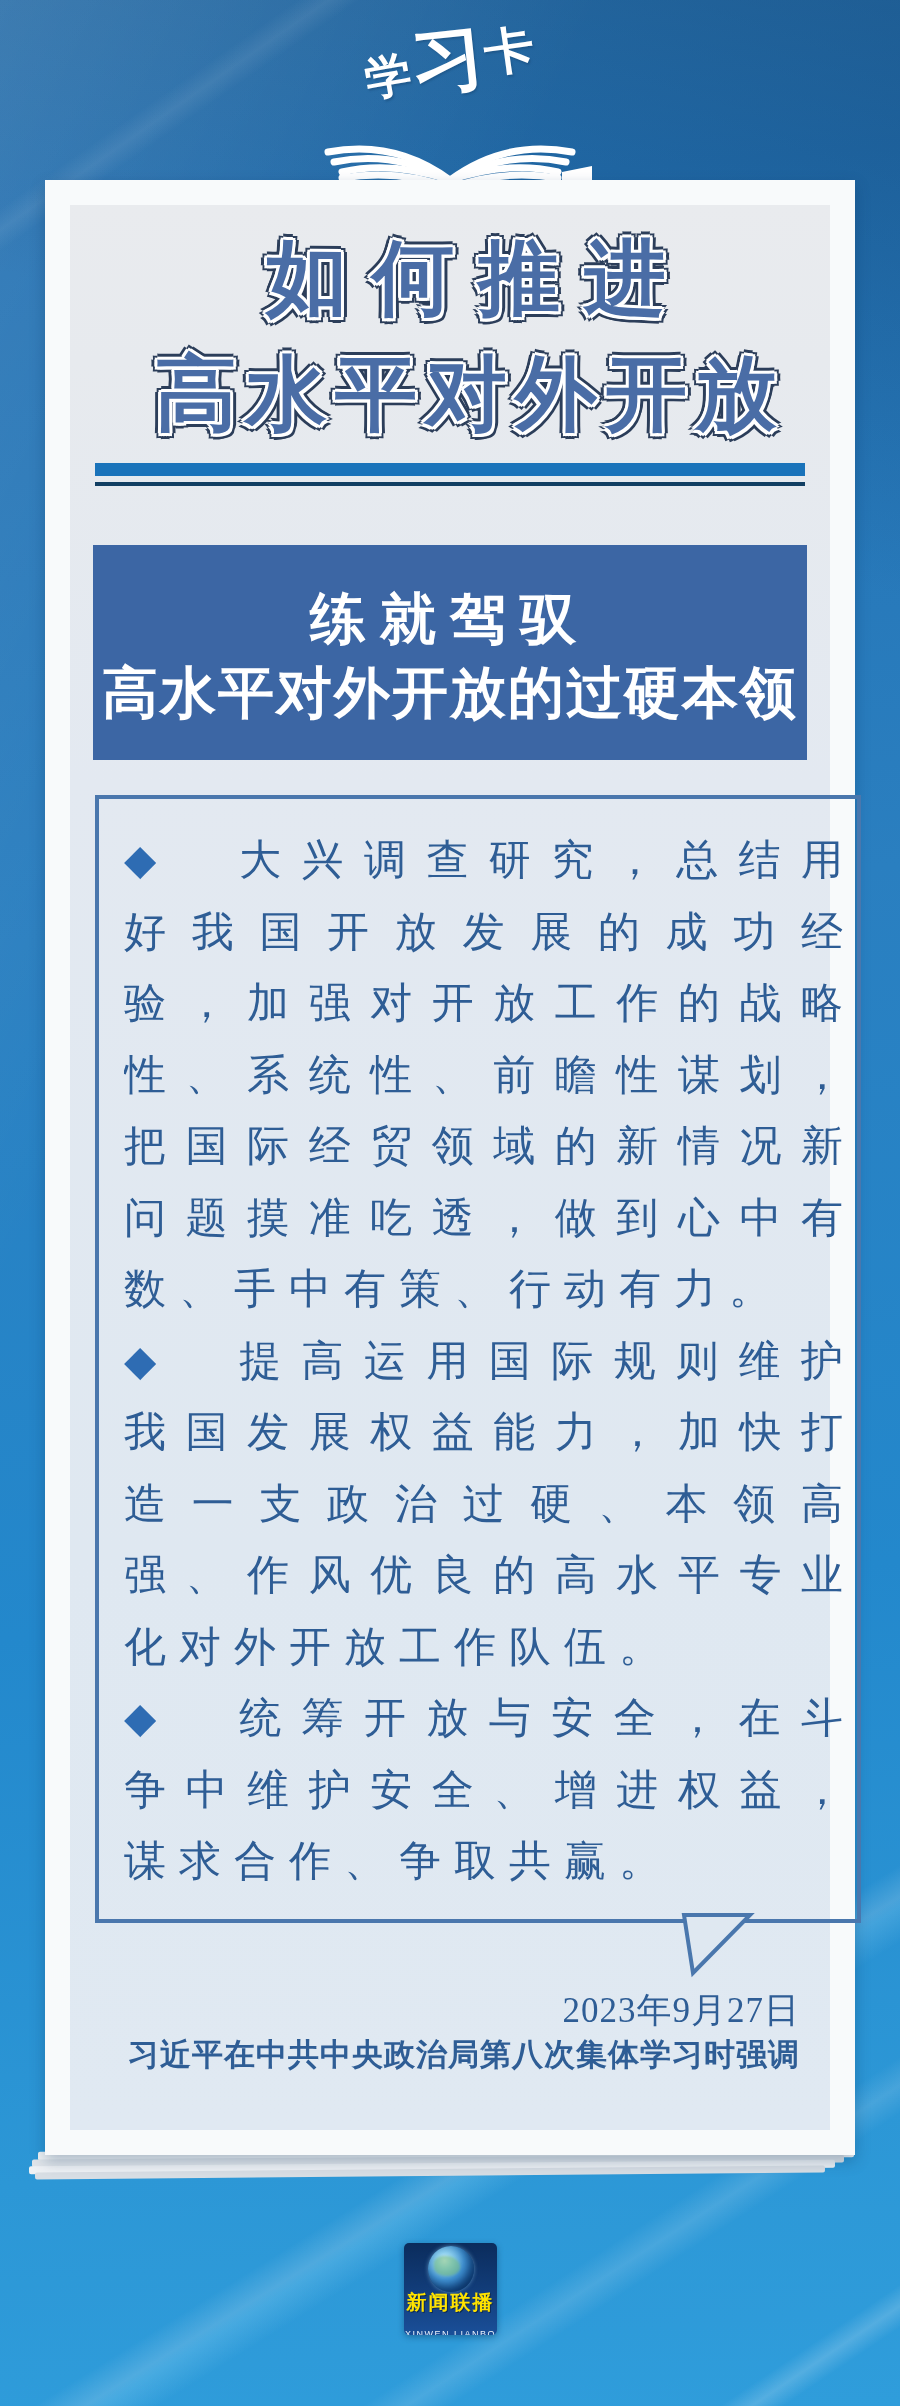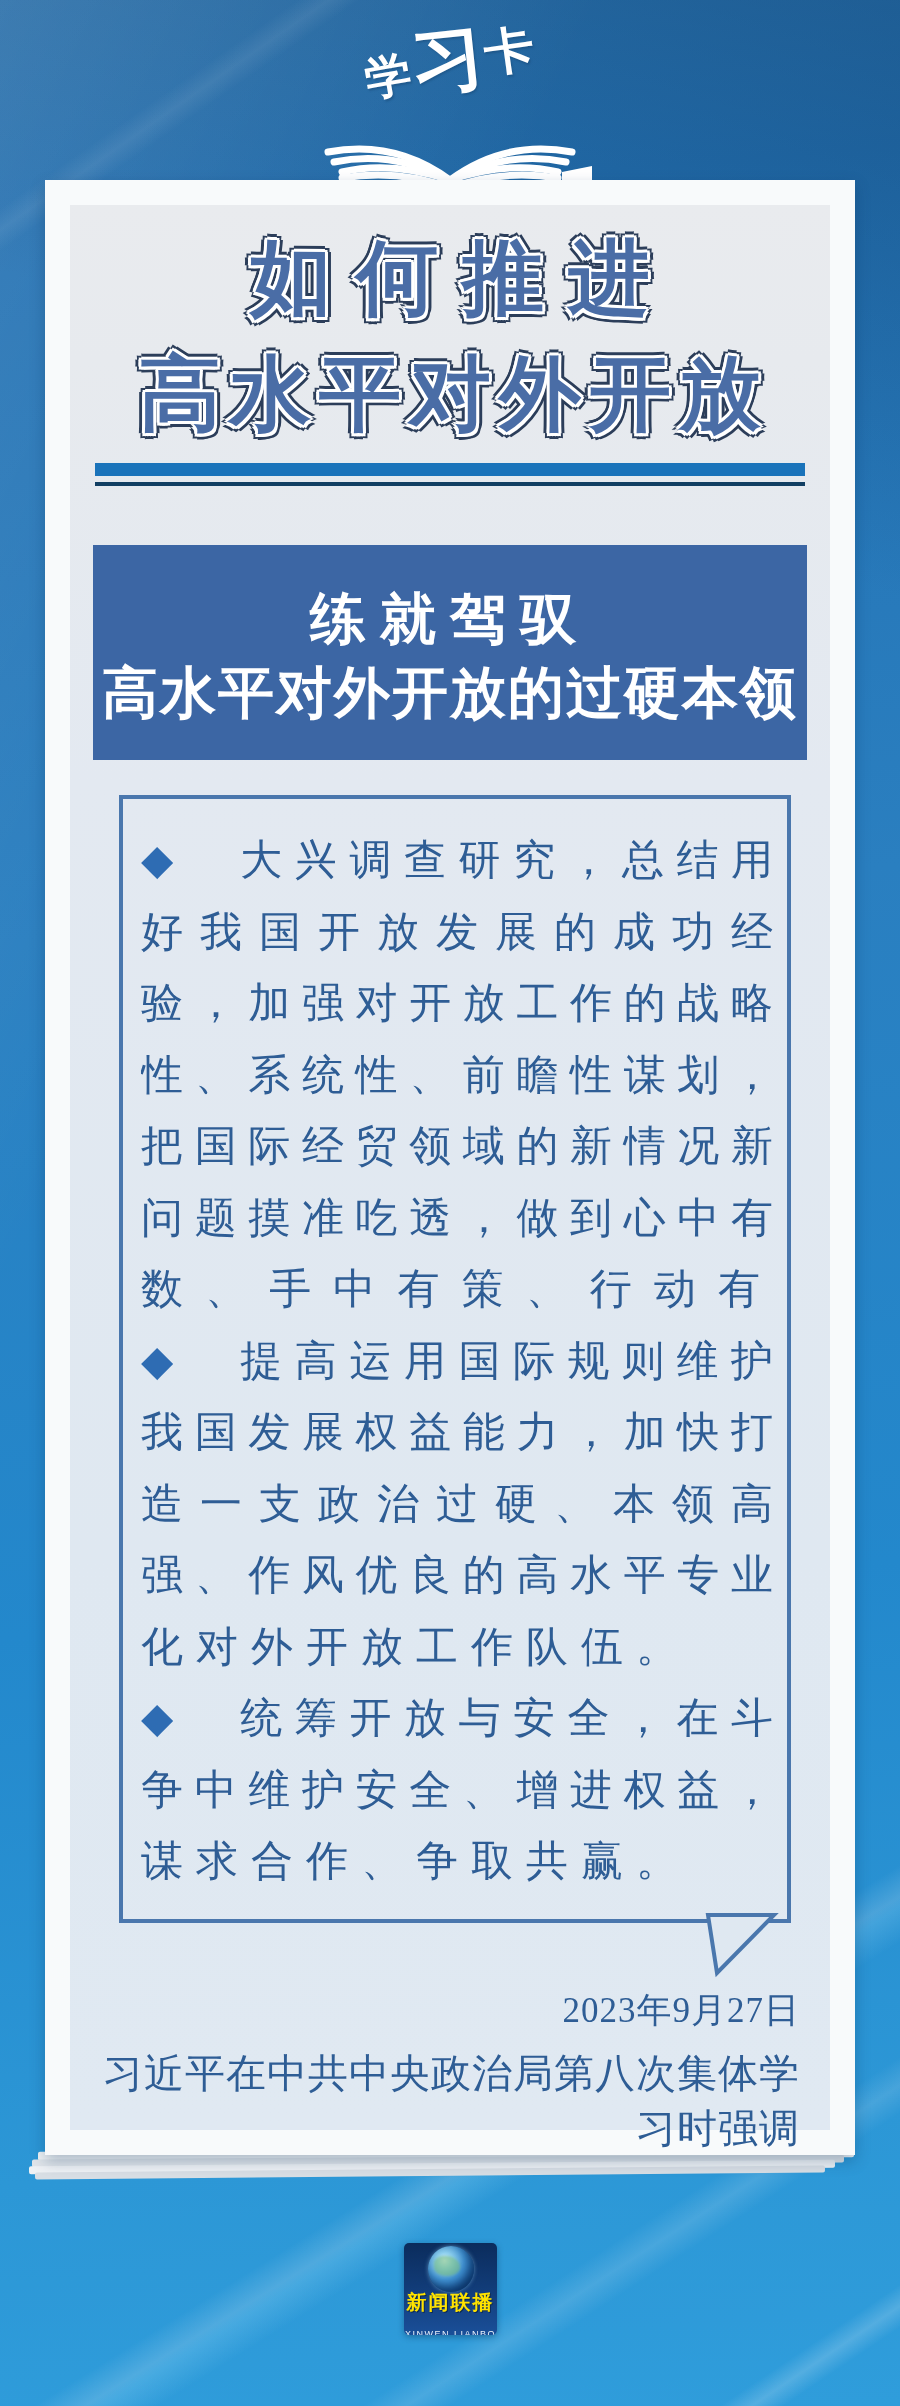--- a/index.html
+++ b/index.html
@@ -48,21 +48,21 @@
     position:absolute;left:45px;top:180px;width:810px;height:1975px;
     background:#f8fafb;box-shadow:0 6px 14px rgba(10,50,90,.30);
     box-sizing:border-box;padding:25px;
   }
   .panel{
     position:relative;width:760px;height:1925px;box-sizing:border-box;
     background:linear-gradient(180deg,#e9ebee 0%,#e7eaee 8%,#e3e9f1 30%,#dfe8f1 70%,#e0e9f2 100%);
   }
 
   
-  .big-title{position:absolute;left:0;width:760px;text-align:center;
+  .big-title{position:absolute;left:16px;width:760px;text-align:center;
     font-weight:bold;color:#4a6da6;font-size:82px;line-height:1;
     text-shadow:
       3px 0 0 #fff,-3px 0 0 #fff,0 3px 0 #fff,0 -3px 0 #fff,
       2.5px 2.5px 0 #fff,-2.5px 2.5px 0 #fff,2.5px -2.5px 0 #fff,-2.5px -2.5px 0 #fff,
       6px 0 0 #2c3e5a,-6px 0 0 #2c3e5a,0 6px 0 #2c3e5a,0 -6px 0 #2c3e5a,
       4.5px 4.5px 0 #2c3e5a,-4.5px 4.5px 0 #2c3e5a,4.5px -4.5px 0 #2c3e5a,-4.5px -4.5px 0 #2c3e5a;
   }
   .title-l1{top:32px;letter-spacing:24px;text-indent:24px;}
   .title-l2{top:148px;letter-spacing:8px;text-indent:8px;}
 
@@ -75,37 +75,37 @@
   .banner{
     position:absolute;left:23px;top:340px;width:714px;height:215px;box-sizing:border-box;
     background:#3c66a4;color:#ffffff;text-align:center;padding-top:44px;
     font-family:"Liberation Serif","DejaVu Serif",serif;font-weight:bold;
   }
   .banner .b1{font-size:56px;letter-spacing:14px;line-height:1.1;}
   .banner .b2{font-size:56px;letter-spacing:2px;line-height:1.1;margin-top:12px;}
 
   
   .quote-box{
-    position:absolute;left:25px;top:590px;width:672px;height:1128px;box-sizing:border-box;
-    border:4px solid #4a77ad;padding:26px 14px 0 18px;margin-left:24px;
+    position:absolute;left:25px;top:590px;width:766px;height:1128px;box-sizing:border-box;
+    border:4px solid #4a77ad;padding:26px 14px 0 25px;
   }
   .quote-box .line{
     font-family:"Liberation Serif","DejaVu Serif",serif;
     color:#2e5d95;font-size:42px;line-height:71.5px;height:71.5px;
     text-align:justify;text-align-last:justify;overflow:hidden;
   }
   .quote-box .line.end{text-align-last:left;letter-spacing:13px;}
   .quote-box .line.bullet-line::first-letter{color:#2e6cb3;}
   .tail{position:absolute;left:585px;top:1120px;overflow:visible;}
 
   
   .source{position:absolute;right:30px;top:1782px;width:700px;text-align:right;
     font-family:"Liberation Serif","DejaVu Serif",serif;color:#2e5d95;}
   .source .date{font-size:35px;letter-spacing:1px;}
-  .source .attribution{font-size:40px;margin-top:12px;letter-spacing:1px;}
+  .source .attribution{font-size:31px;letter-spacing:1px;font-weight:bold;}
 
   
   .tv-logo{
     position:absolute;left:404px;top:2243px;width:93px;height:92px;border-radius:5px;
     background:linear-gradient(180deg,#0b2c5c 0%,#123e7c 55%,#1a4f99 100%);
     box-shadow:0 2px 6px rgba(0,30,60,.35);text-align:center;overflow:hidden;
   }
   .globe{
     width:46px;height:46px;border-radius:50%;margin:3px auto 0 auto;
     background:radial-gradient(circle at 36% 32%,#d8f2ff 0%,#8fd0ee 18%,#3f90d0 45%,#1c5fa8 72%,#0b3d7a 100%);

